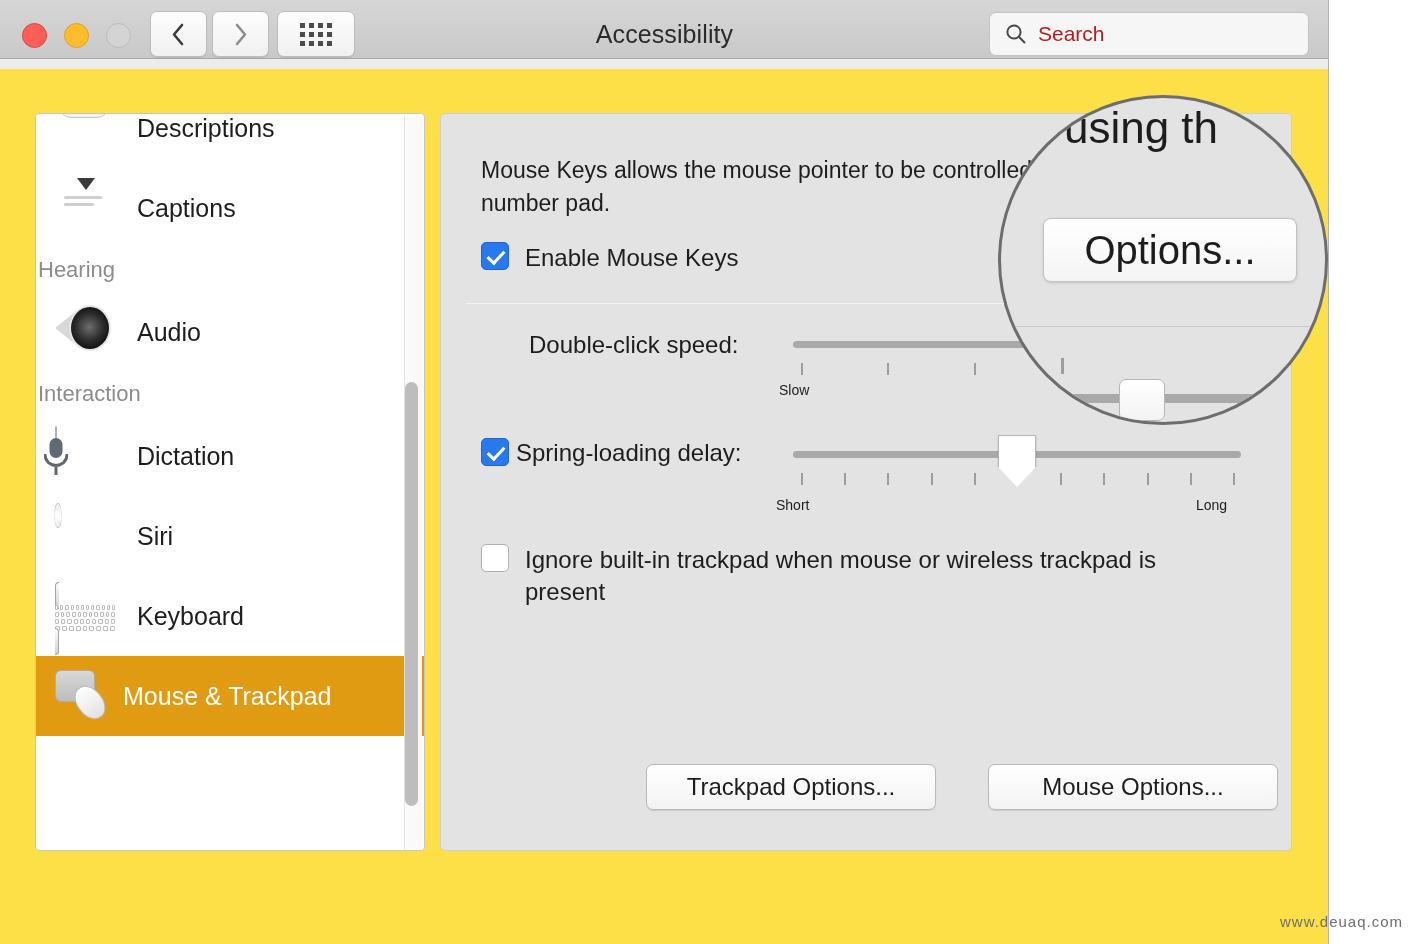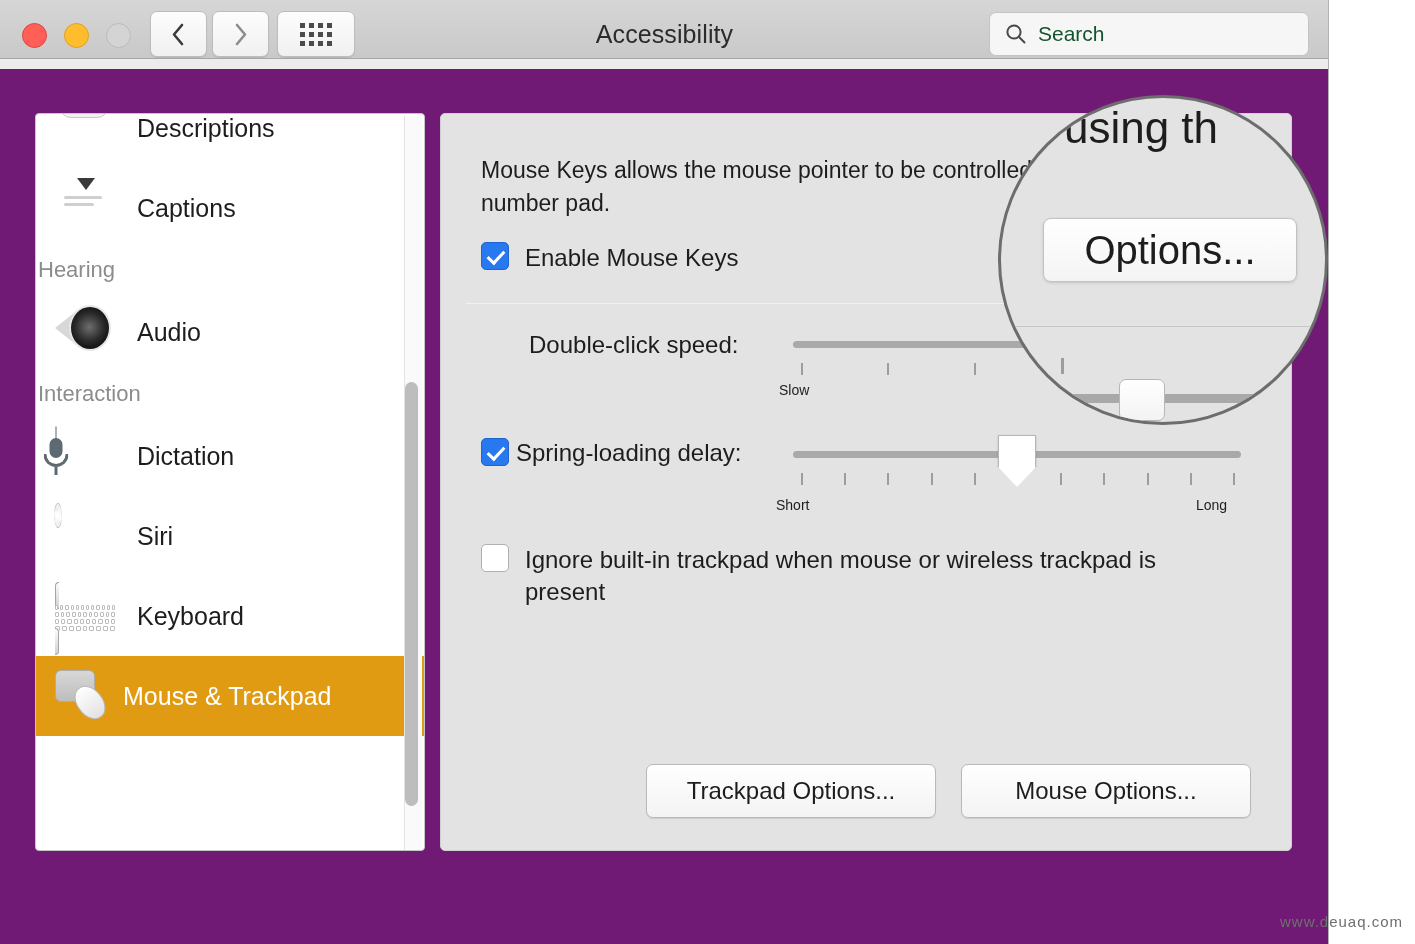--- a/index.html
+++ b/index.html
@@ -56,24 +56,24 @@
     display: flex; align-items: center; justify-content: center;
     font-size: 25px; color: #2b2b2b; letter-spacing: .1px;
   }
 
   .searchbox {
     position: absolute; right: 20px; top: 12px;
     width: 320px; height: 44px; border-radius: 7px;
     background: #f6f6f6; border: 1px solid #c4c4c4;
     display: flex; align-items: center; padding-left: 14px; gap: 10px;
   }
-  .search-ph { font-size: 21px; color: #14532d; }
-
-  
-  .body-area { position: absolute; left: 0; top: 69px; width: 1329px; height: 875px; background:#701a75; }
+  .search-ph { font-size: 21px; color: #b91c1c; }
+
+  
+  .body-area { position: absolute; left: 0; top: 69px; width: 1329px; height: 875px; background:#fde047; }
 
   
   .sidebar {
     position: absolute; left: 35px; top: 44px;
     width: 390px; height: 738px;
     background: #ffffff;
     border: 1px solid #c6c6c6;
     border-radius: 4px;
     overflow: hidden;
   }
@@ -188,28 +188,28 @@
     box-shadow:0 1px 2px rgba(0,0,0,.22); }
   .thumb-point { position:absolute; width:38px; height:32px;
     background:#ffffff; border:1px solid #b6b6b6; border-bottom:none;
     box-shadow:0 1px 2px rgba(0,0,0,.18); }
   .thumb-point::after { content:""; position:absolute; left:-1px; top:31px; width:38px; height:20px;
     background:#ffffff; clip-path: polygon(0 0, 100% 0, 50% 100%); }
 
   .row-ignore { position:absolute; left:40px; top:430px; width:740px; }
 
   .btn {
-    position:absolute; height:54px; border-radius:7px;
+    position:absolute; height:46px; border-radius:7px;
     background: linear-gradient(#ffffff, #f3f3f3);
     border:1px solid #b9b9b9; box-shadow:0 1px 1px rgba(0,0,0,.10);
     display:flex; align-items:center; justify-content:center;
     font-size:24px; color:#1d1d1d;
   }
   .btn-trackpad { left:205px; top:650px; width:290px; }
-  .btn-mouse    { left:520px; top:650px; width:290px; }
+  .btn-mouse    { left:547px; top:650px; width:290px; }
 
   
   .mag {
     position:absolute; left:998px; top:95px; width:330px; height:330px;
     border-radius:50%; border:3px solid #6d6d6d;
     background:#e3e3e3; overflow:hidden;
   }
   .mag-text {
     position:absolute; left:-8px; top:5px; width:420px;
     font-size:44px; color:#1d1d1d; white-space:nowrap;

